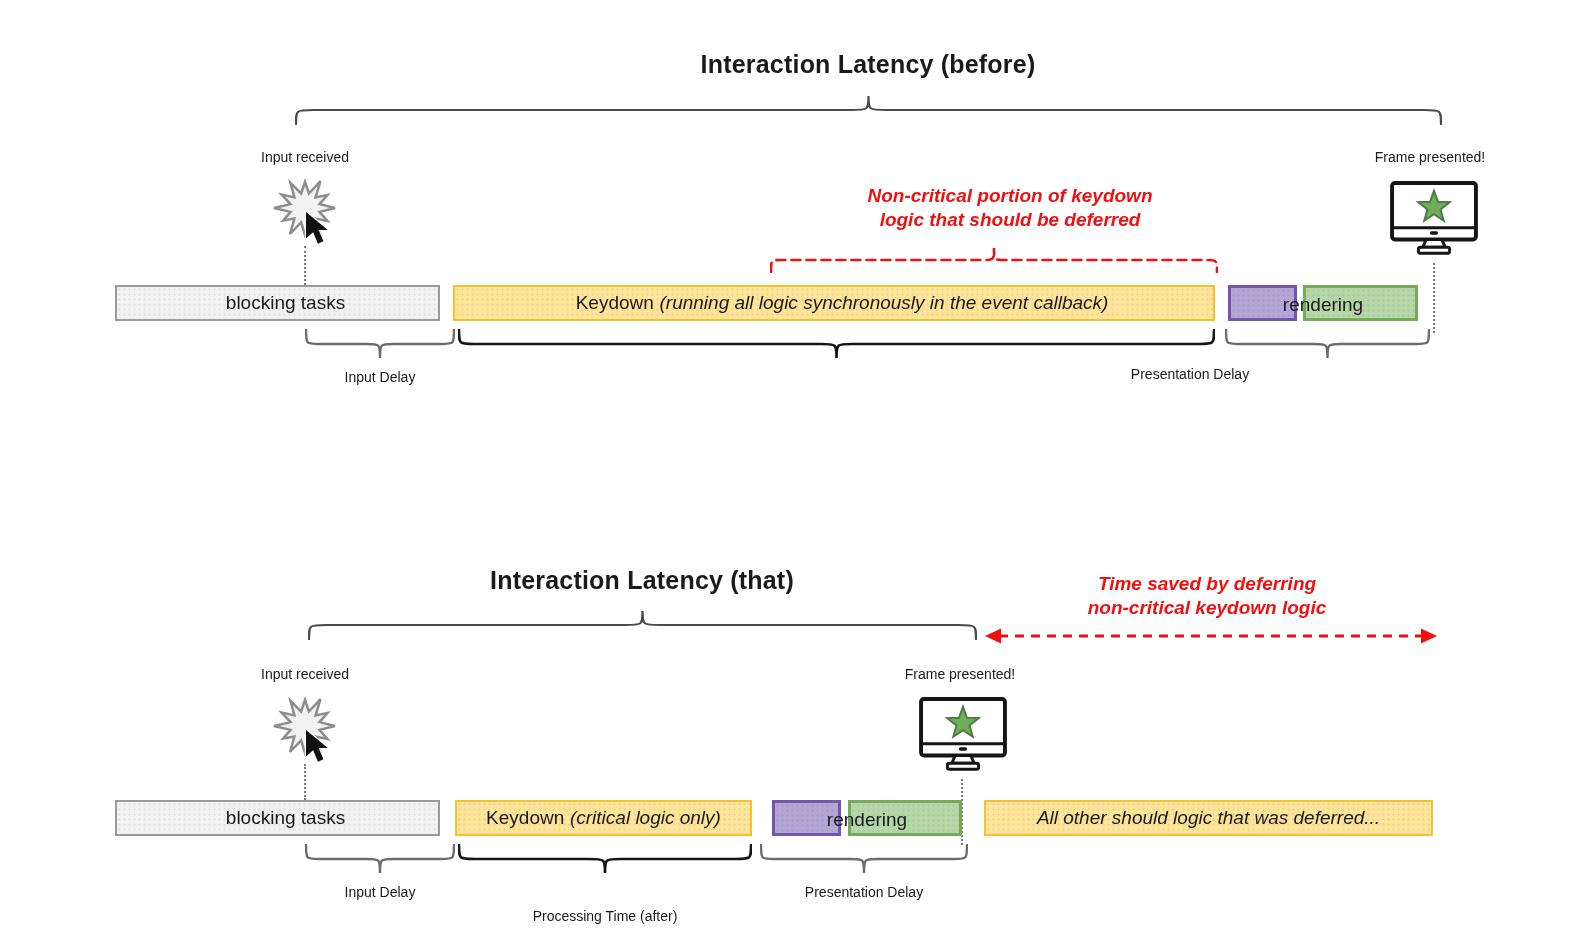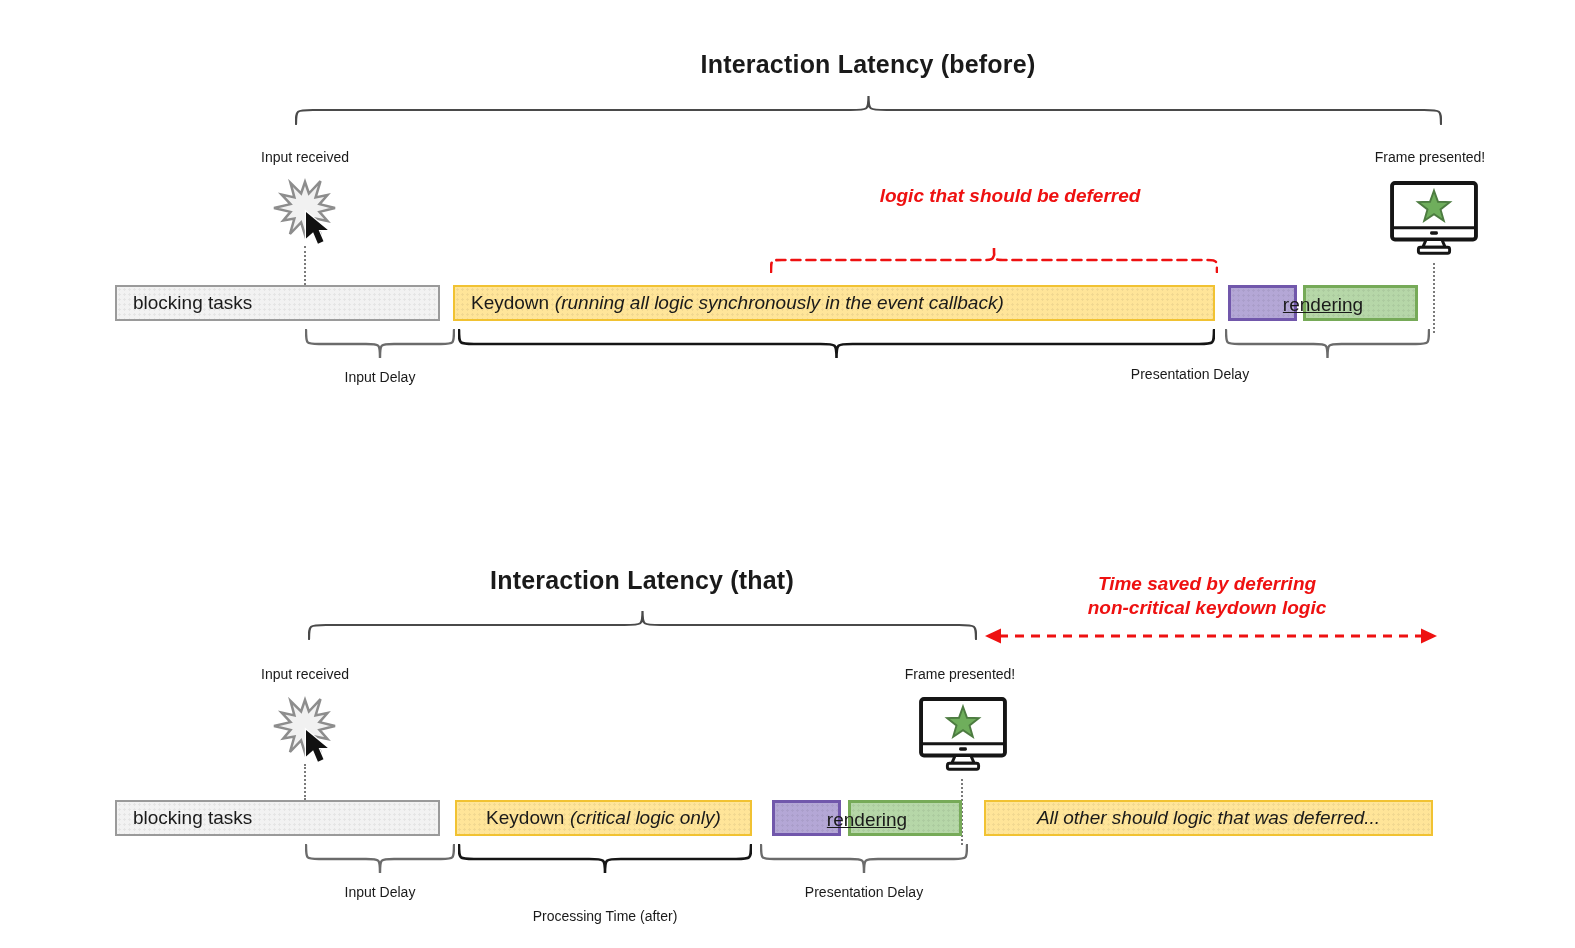--- a/index.html
+++ b/index.html
@@ -8,31 +8,31 @@
     position:relative; width:1575px; height:948px; background:#ffffff;
     font-family:"Liberation Sans", sans-serif; color:var(--text,#1a1a1a); overflow:hidden;
   }
   .abs { position:absolute; }
   .title { font-size:25px; font-weight:bold; text-align:center; letter-spacing:.2px; }
   .lbl { font-size:14px; text-align:center; line-height:22px; }
   .red-note { font-size:19px; font-weight:bold; font-style:italic; text-align:center;
               line-height:24px; color:var(--red,#ee1111); }
   .bar { display:flex; align-items:center; height:36px; font-size:19px;
          background-image:radial-gradient(rgba(0,0,0,0.055) 1px, transparent 1.25px);
-         background-size:5px 5px; }
+         background-size:5px 5px;justify-content:center; }
   .bar-gray   { background-color:var(--gray-fill,#f2f2f2);  border:2px solid var(--gray-border,#9a9a9a); }
   .bar-yellow { background-color:var(--yellow-fill,#ffe599); border:2.5px solid var(--yellow-border,#f1c232); }
   .bar-purple { background-color:var(--purple-fill,#b4a7d6); border:3px solid var(--purple-border,#7157ab); }
   .bar-green  { background-color:var(--green-fill,#b6d7a8);  border:3px solid var(--green-border,#76aa58); }
   .pad-l { padding-left:16px; }
   .center-txt { justify-content:center; text-align:center; }
   .it { font-style:italic; margin-left:.3em; }
   .it-only { font-style:italic; }
   .overlay-lbl { display:flex; align-items:center; justify-content:center;
-                 height:40px; font-size:19px; pointer-events:none;text-decoration:underline; }
+                 height:40px; font-size:19px; pointer-events:none; }
   .dotted-v { width:0; border-left:2.5px dotted #7a7a7a; }
   .brace { pointer-events:none; }
   .brace svg, .arrow svg { display:block; }
 </style>
 </head>
 <body>
 
 <div id="canvas">
 
   <div class="abs title" style="left:518px; top:50px; width:700px;">Interaction Latency (before)</div>
@@ -48,20 +48,21 @@
   <svg class="abs" style="left:269px; top:172px;" width="80" height="80" viewBox="0 0 80 80">
     <polygon points="66,36 50.5,39.9 58.5,49 46.6,46.6 52,63.7 39.9,50.5 36,63 32.1,50.5 21,62 25.4,46.6 14.3,48.5 21.5,39.9 5,36 21.5,32.1 12.6,22.5 25.4,25.4 21.5,10.9 32.1,21.5 36,10 39.9,21.5 51.5,9.2 46.6,25.4 58.5,23 50.5,32.1" fill="#f1f1f1" stroke="#8d8d8d" stroke-width="2.5"></polygon>
     <g transform="translate(37,40) scale(1.15)">
       <path d="M0,0 L0,23 L6.2,17.6 L10.4,27.5 L15.2,25.4 L11,15.6 L19,15.6 Z" fill="#111" stroke="#ffffff" stroke-width="2" paint-order="stroke"></path>
     </g>
   </svg>
 
   <div class="abs dotted-v" style="left:304px; top:246px; height:39px;"></div>
 
   <div class="abs red-note" style="left:765px; top:184px; width:490px;">
+    <div>Non-critical portion of keydown</div>
     <div>logic that should be deferred</div>
   </div>
 
   <div class="abs brace" style="left:770px; top:247px; width:448px; height:26px;">
       <svg width="448" height="26" viewBox="0 0 448 26">
         <path d="M1,25 C1,13 1,13 12,13 L212,13 C224,13 224,13 224,1 C224,13 224,13 236,13 L436,13 C447,13 447,13 447,25" fill="none" stroke="#ee1111" stroke-width="2.6" stroke-dasharray="9 6" stroke-linecap="round"></path>
       </svg>
     </div>
 
   <div class="abs lbl" style="left:1330px; top:146px; width:200px;">Frame presented!</div>

